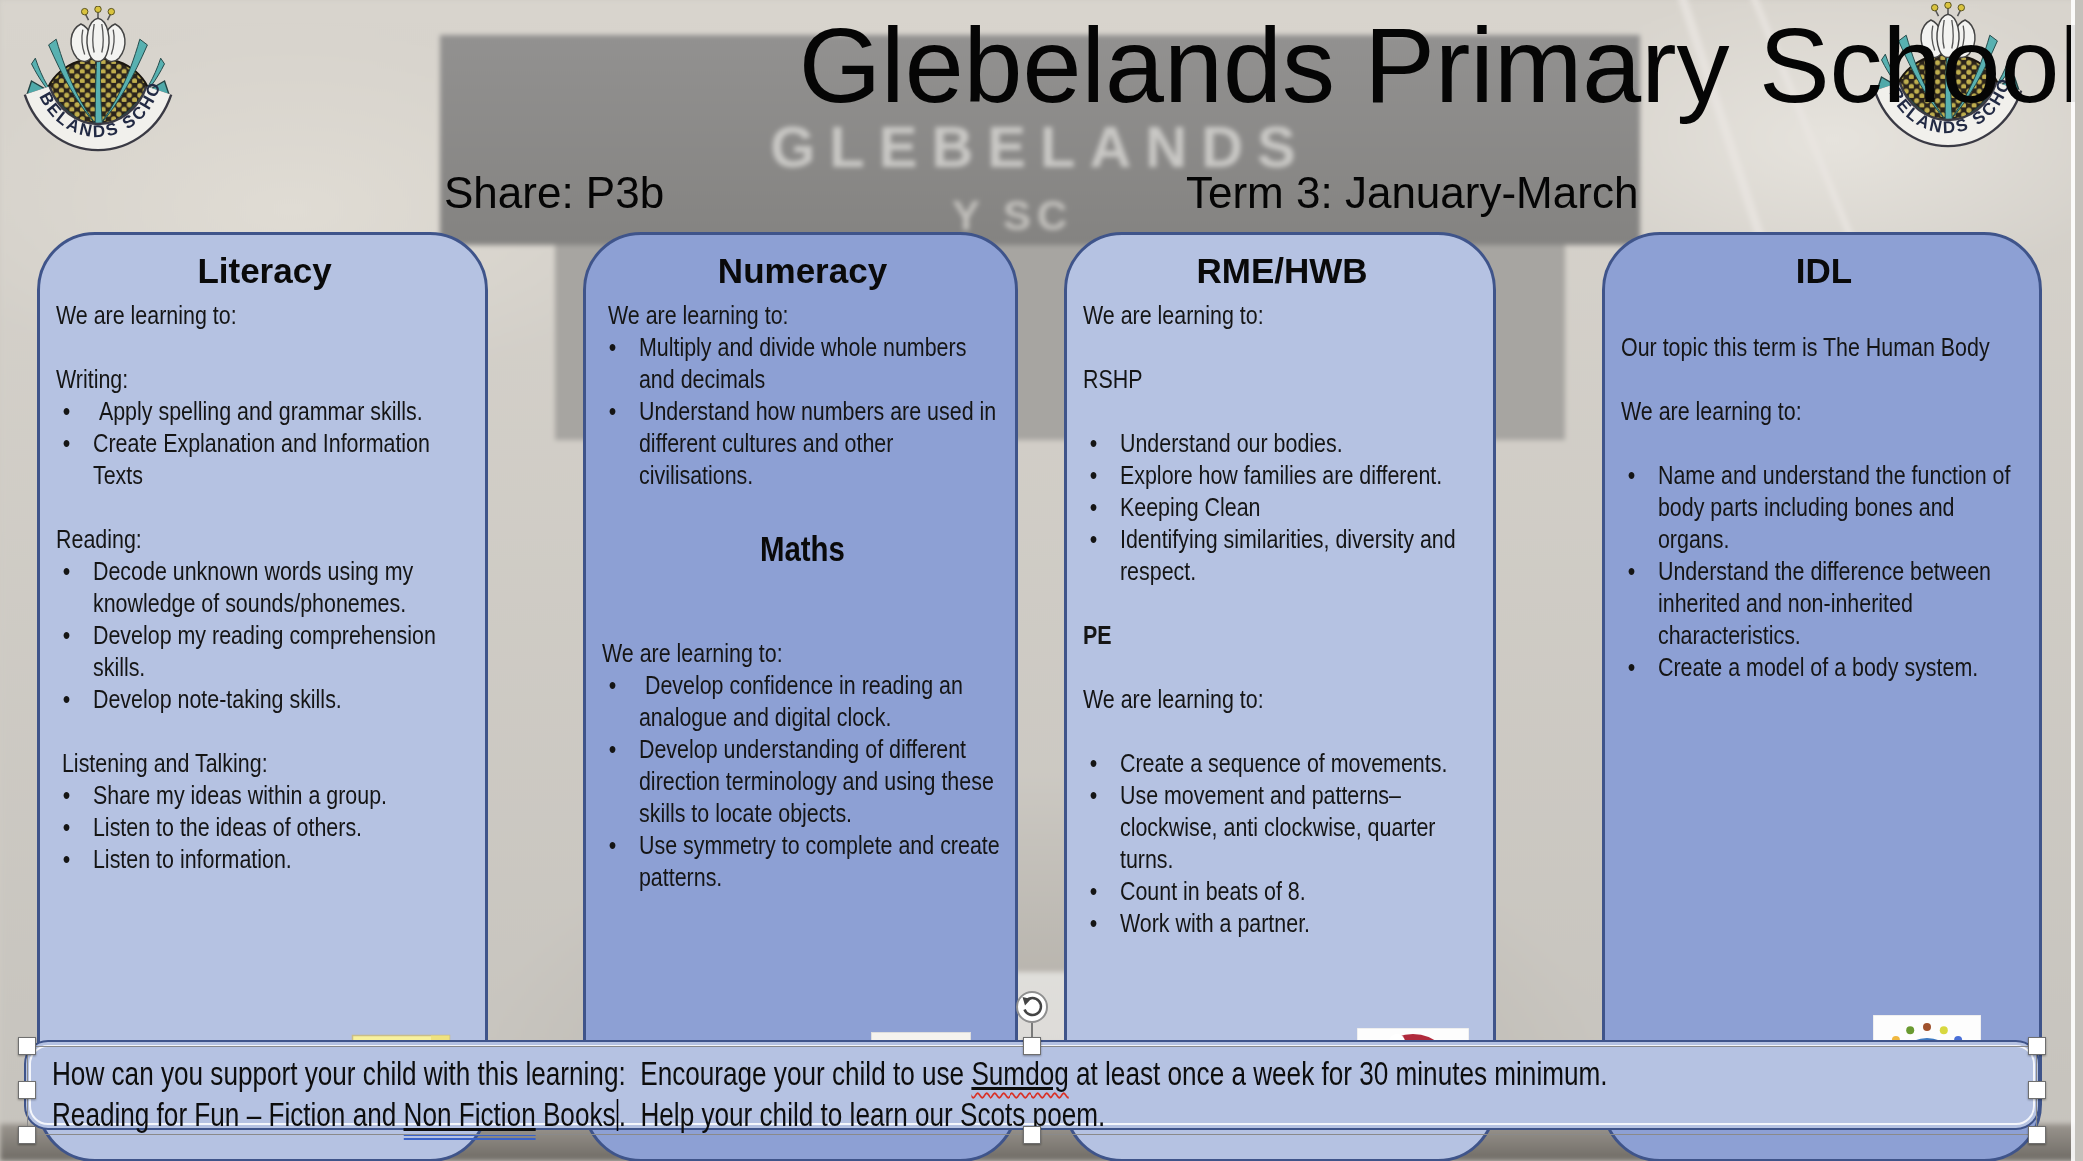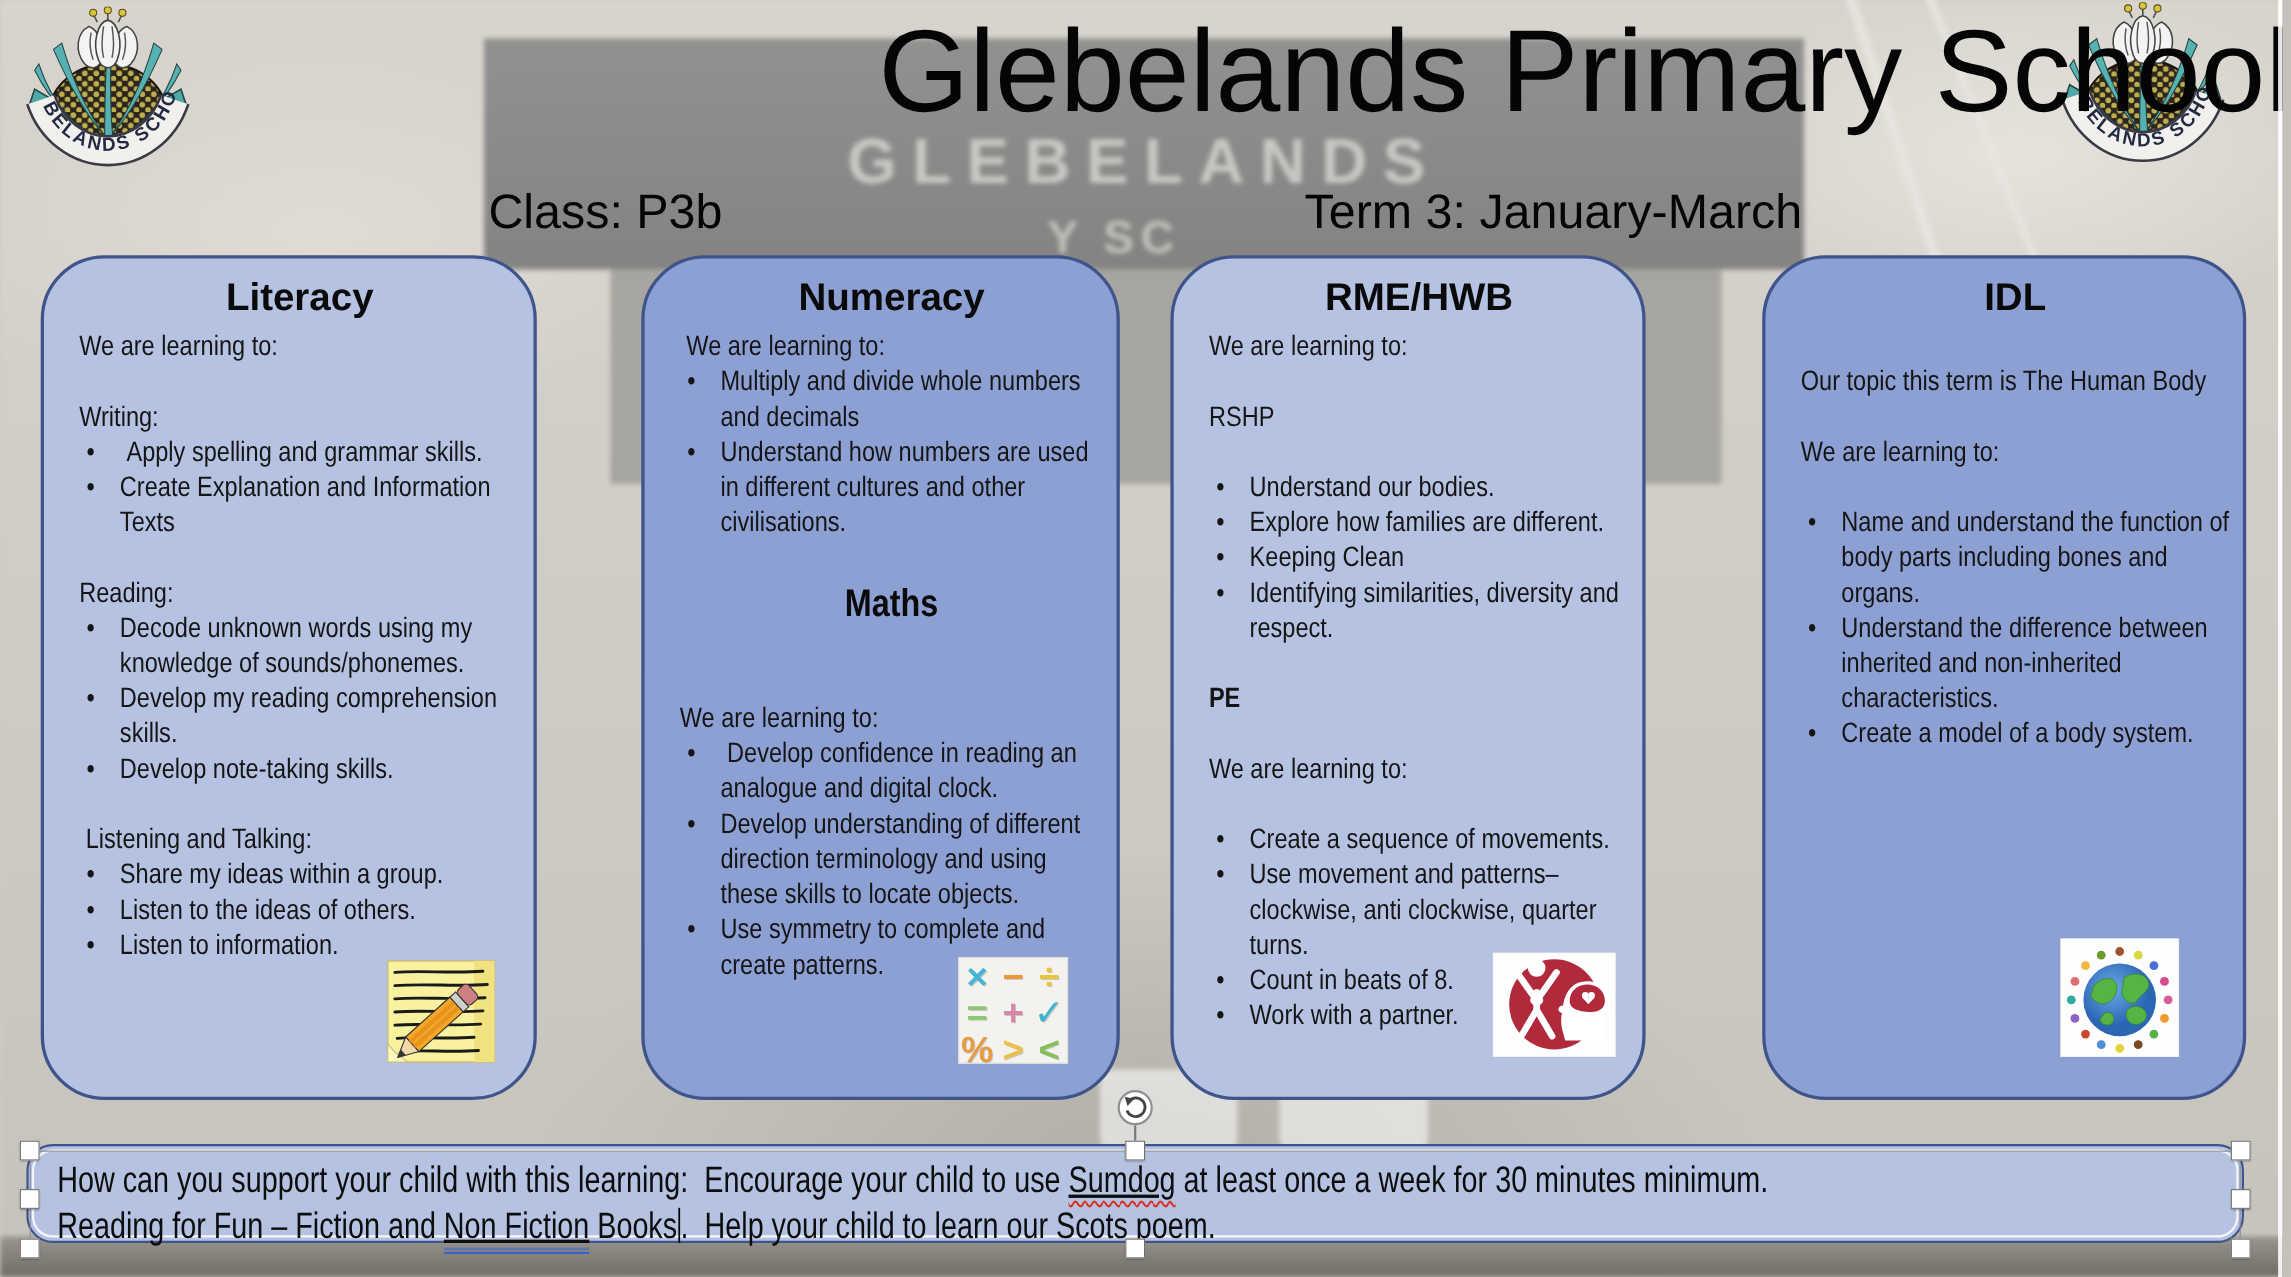--- a/index.html
+++ b/index.html
@@ -39,22 +39,22 @@
   
   .slide-title{position:absolute;left:0;right:0;top:10px;text-align:right;
     font-size:106px;line-height:1.05;color:#050505;font-weight:400;}
   .class-label{position:absolute;left:444px;top:168px;font-size:44px;color:#050505;}
   .term-label{position:absolute;left:1186px;top:168px;font-size:44px;color:#050505;}
   .logo{position:absolute;width:152px;height:188px;}
   .logo.left{left:22px;top:6px;}
   .logo.right{left:1872px;top:2px;}
 
   
-  .card{position:absolute;top:232px;height:768px;box-sizing:border-box;
-    border:3px solid #3f548a;border-radius:58px;padding:12px 12px 0 32px;}
+  .card{position:absolute;top:232px;height:930px;box-sizing:border-box;
+    border:3px solid #3f548a;border-radius:58px;padding:12px 12px 0 16px;}
   .card.light{background:#b5c2e2;}
   .card.medium{background:#8da0d4;}
   .card-title{font-weight:bold;font-size:35px;text-align:center;margin:4px 0 8px 0;color:#0a0a0a;}
   .card-body{font-size:25.5px;line-height:32px;color:#151515;
     transform:scaleX(.84);transform-origin:left top;width:119%;}
   .blk.p{white-space:pre-wrap;margin:0;}
   .blk.bold{font-weight:bold;}
   .blk.gap{height:32px;}
   .blk.h2{font-weight:bold;font-size:35px;line-height:40px;text-align:center;margin:6px 0 4px 0;color:#0a0a0a;}
   ul.blk{list-style:none;margin:0;padding:0;}
@@ -195,21 +195,21 @@
       <circle cx="94" cy="5" r="3.4"></circle>
   </g>
   <use href="#bandR" stroke="#3a3a44" stroke-width="30"></use>
   <use href="#bandR" stroke="#f1f0ec" stroke-width="25"></use>
   <text font-size="18" font-weight="bold" fill="#222a44" letter-spacing="2.5">
     <textPath href="#bandR" startOffset="50%" text-anchor="middle">GLEBELANDS SCHOOL</textPath>
   </text>
 </svg>
 
 <div class="slide-title">Glebelands Primary School</div>
-<div class="class-label">Class: P3b</div>
+<div class="class-label">Share: P3b</div>
 <div class="term-label">Term 3: January-March</div>
 
 <section class="card light" style="left:37px;width:451px;">
   <h2 class="card-title">Literacy</h2>
   <div class="card-body">
       <div class="blk p">We are learning to:</div>
       <div class="blk gap"></div>
       <div class="blk p">Writing:</div>
       <ul class="blk ul">
         <li> Apply spelling and grammar skills.</li>

